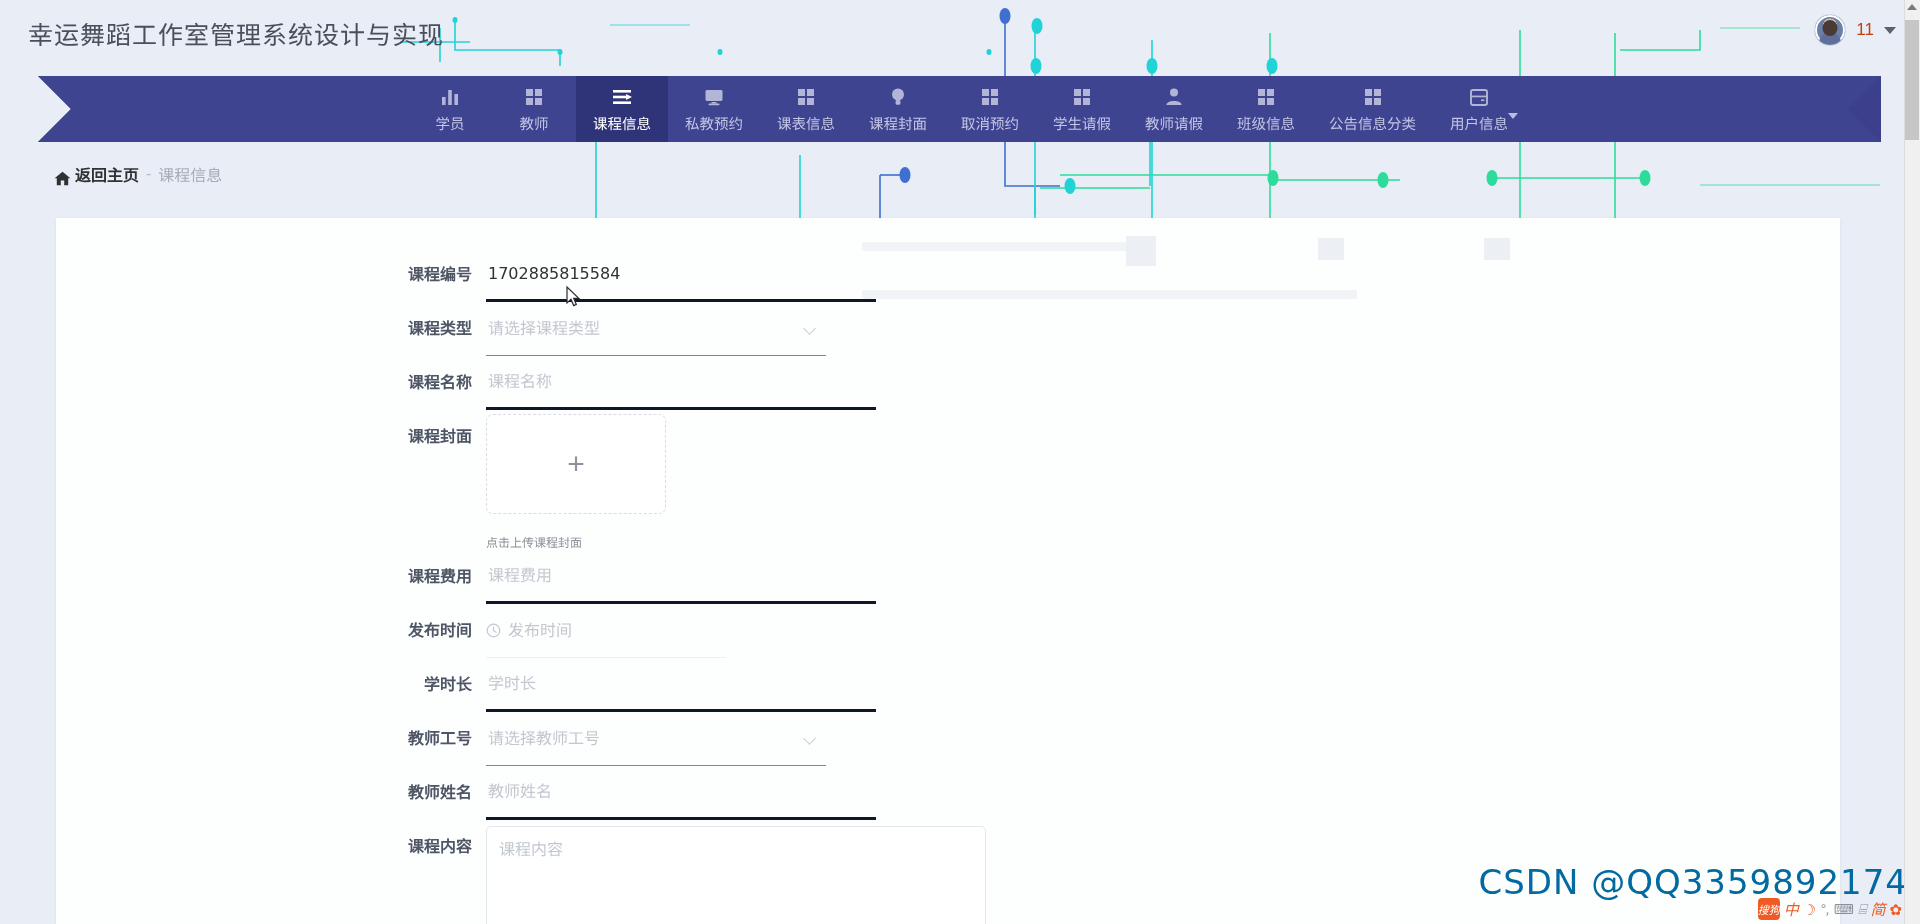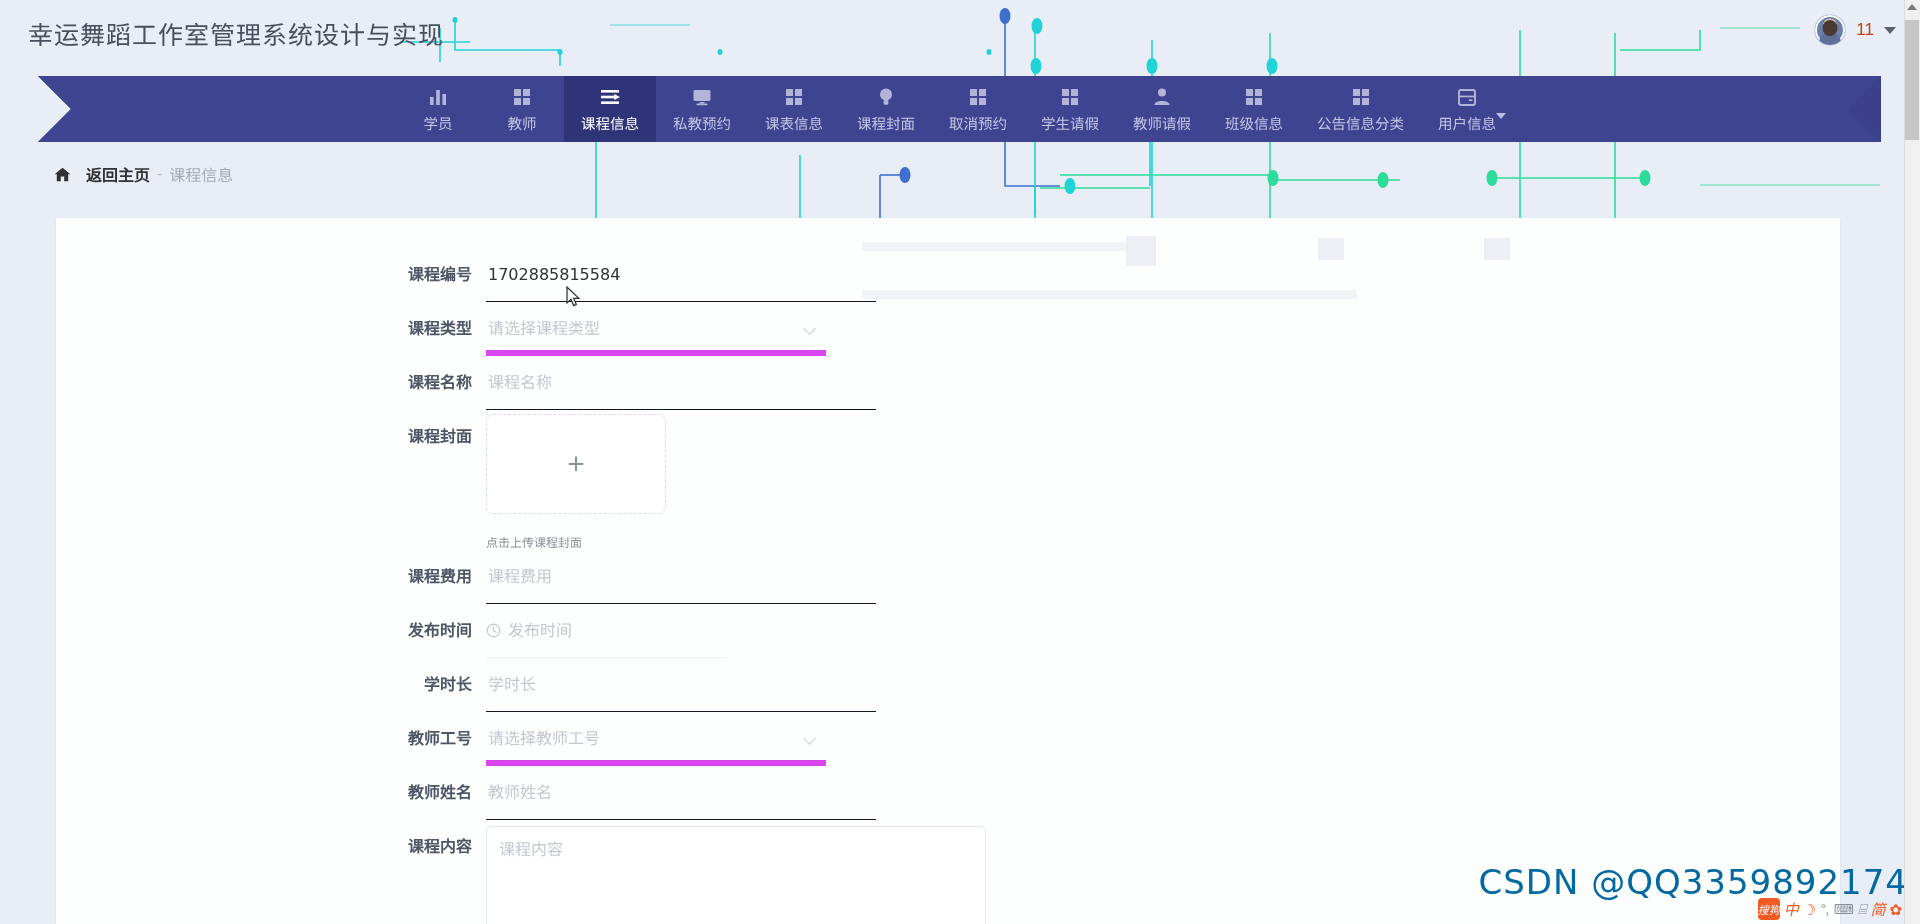--- a/index.html
+++ b/index.html
@@ -70,21 +70,21 @@
     background:#3b3f8c;
     clip-path:polygon(0 0, 1843px 0, 1843px 66px, 1810px 33px, 1843px 0,
                       1843px 0, 1843px 66px, 0 66px, 33px 33px, 0 0);
   }
   .nav-ribbon-inner{
     position:absolute; left:38px; top:0; width:1843px; height:66px;
     background:#3f4491;
     clip-path:polygon(0 0, 1843px 0, 1810px 33px, 1843px 66px, 0 66px, 33px 33px);
   }
   .nav-items{
-    position:absolute; left:38px; top:0; width:1843px; height:66px;
+    position:absolute; left:50px; top:0; width:1843px; height:66px;
     display:flex; align-items:stretch; justify-content:center;
     gap:0;
   }
   .nav-item{
     display:flex;flex-direction:column;align-items:center;justify-content:center;
     padding:0 17px; min-width:84px; height:66px;
     cursor:pointer; position:relative;
   }
   .nav-item .nav-label{
     font-size:14.5px; color:#c2c5e4; margin-top:4px; white-space:nowrap;
@@ -101,21 +101,21 @@
     border-left:5px solid transparent;border-right:5px solid transparent;
     border-top:6px solid #b9bddf;
   }
 
   
   .crumb{
     position:absolute; left:54px; top:162px; z-index:6;
     display:flex; align-items:center; gap:7px;
     font-size:16px;
   }
-  .crumb .home{color:#303133;font-weight:bold;display:flex;align-items:center;gap:15px;cursor:pointer;}
+  .crumb .home{color:#303133;font-weight:bold;display:flex;align-items:flex-end;gap:4px;cursor:pointer;}
   .crumb .sep{color:#b6bcc6;}
   .crumb .cur{color:#a6acb8;}
 
   
   .card{
     position:absolute; left:56px; top:218px; width:1784px; height:760px;
     background:#fdfefe; z-index:3;
     box-shadow:0 1px 3px rgba(90,110,150,.10);
   }
   .ghost{position:absolute;z-index:4;pointer-events:none;}
@@ -129,28 +129,28 @@
   .row{display:flex;align-items:flex-start;margin-bottom:0;}
   .lab{
     width:430px; text-align:right; padding-right:14px;
     font-size:16px; color:#4e5666; font-weight:bold;
     line-height:54px; white-space:nowrap;
     font-family:"DejaVu Sans","Liberation Sans",sans-serif;
   }
   .fld{position:relative;}
   .u-input{
     width:390px; height:54px; line-height:54px;
-    border:none;border-bottom:1px solid #0f172a; background:transparent;
+    border:none;border-bottom:3px solid #0f172a; background:transparent;
     font-size:16px; color:#303133; outline:none; padding:0 2px;
     font-family:"DejaVu Sans","Liberation Sans",sans-serif;
   }
   .u-input::placeholder{color:#c3c8d0;}
   .u-select{
     width:340px;height:54px;line-height:54px;
-    border-bottom:6px solid #d946ef;position:relative;cursor:pointer;
+    border-bottom:1px solid #d946ef;position:relative;cursor:pointer;
     font-size:16px;color:#c3c8d0;padding:0 2px;
     font-family:"DejaVu Sans","Liberation Sans",sans-serif;
   }
   .sel-arrow{
     position:absolute;right:12px;top:22px;width:9px;height:9px;
     border-right:1.6px solid #c6cbd3;border-bottom:1.6px solid #c6cbd3;
     transform:rotate(45deg);
   }
   .u-date{
     width:240px;height:54px;line-height:54px;

